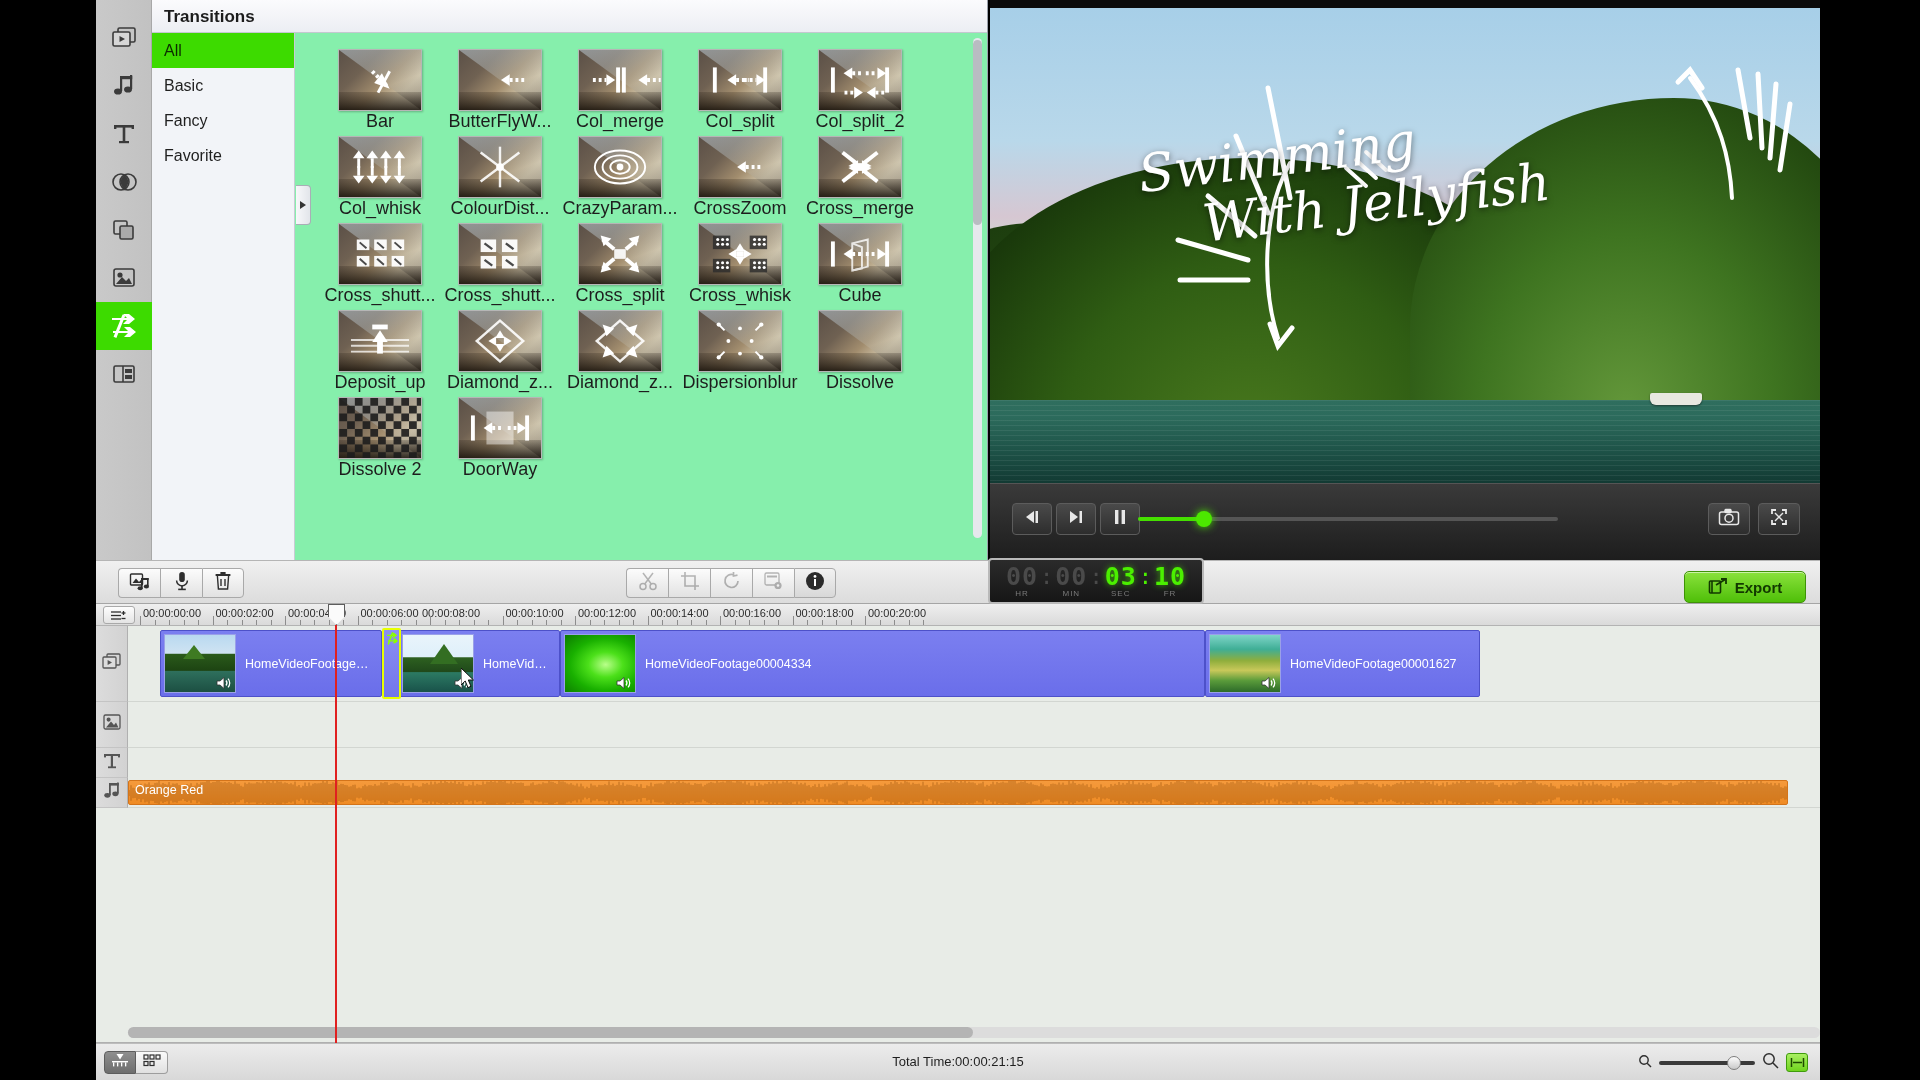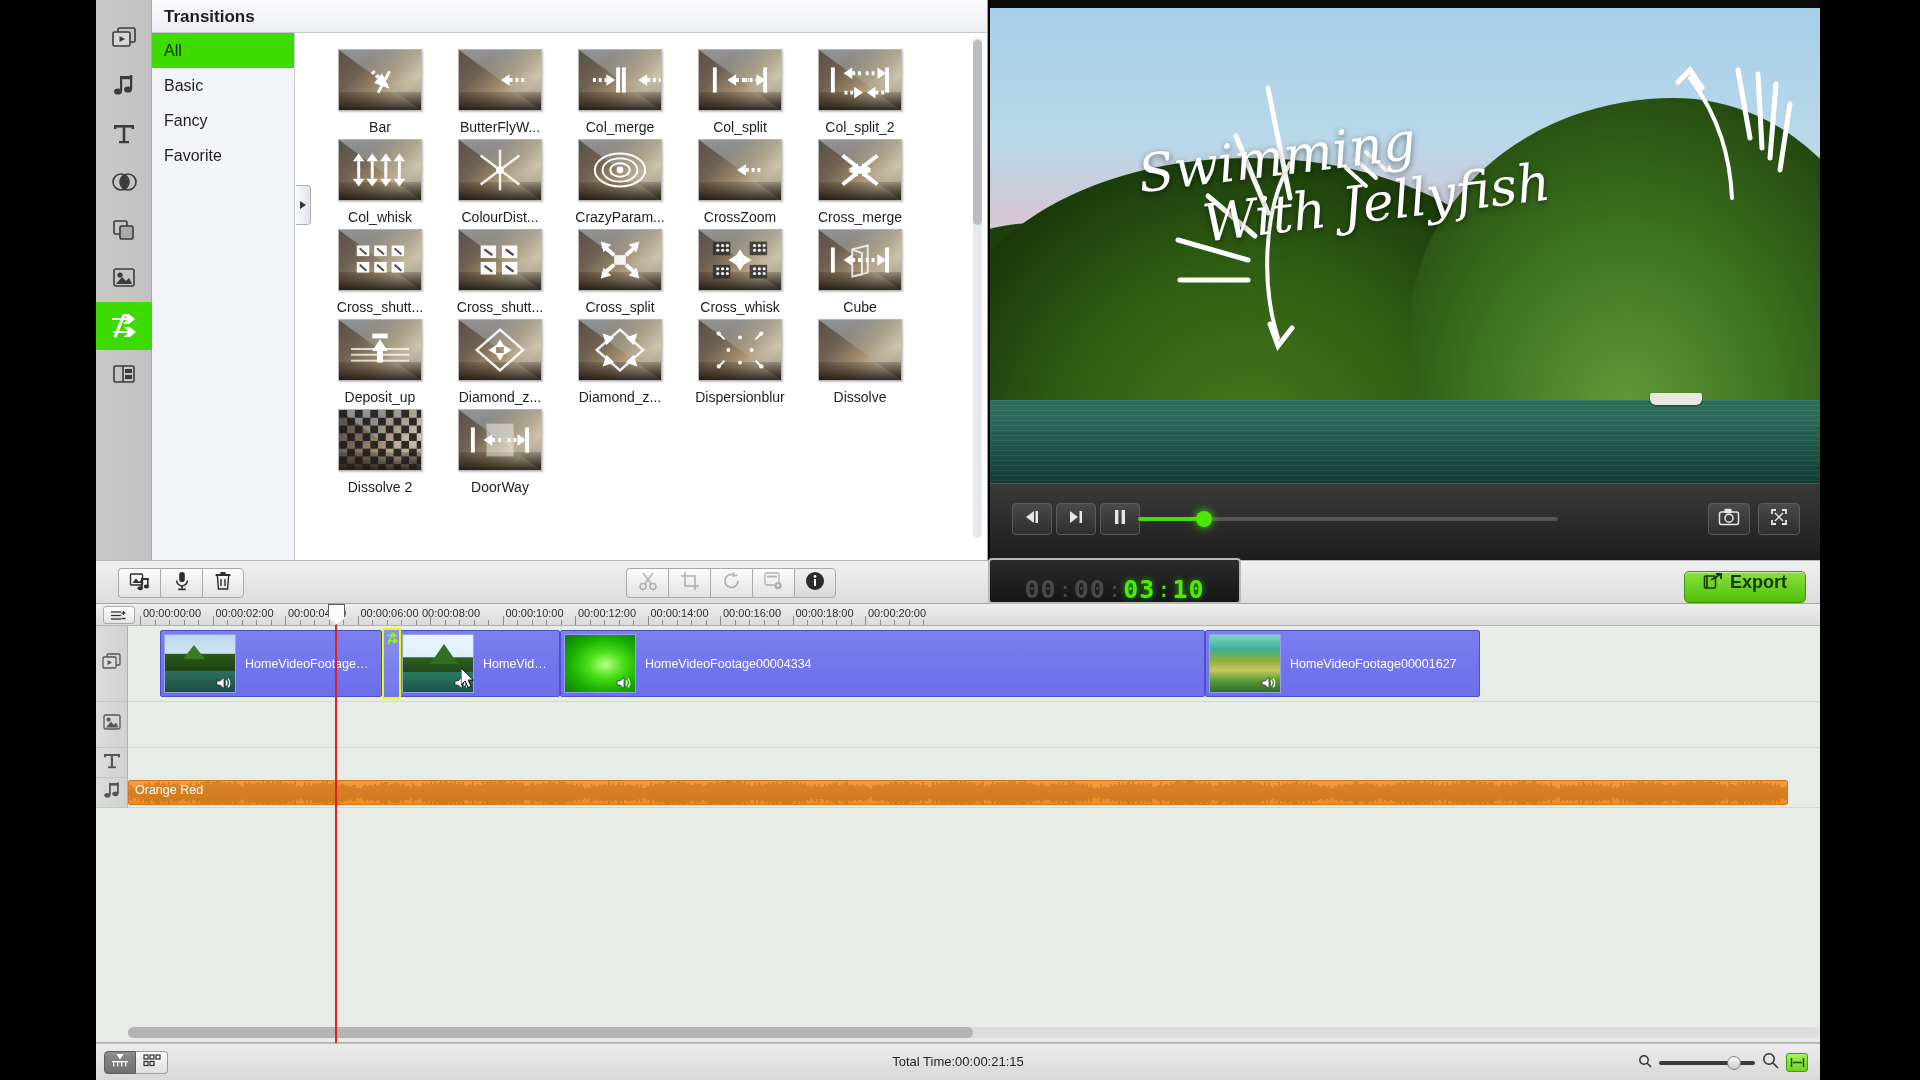--- a/index.html
+++ b/index.html
@@ -21,21 +21,21 @@
   .rail-btn {
     width: 56px; height: 48px; display: flex; align-items: center; justify-content: center;
     cursor: pointer;
   }
   .rail-btn.active { background: #3ddb00; }
   .rail-btn svg { display: block; }
 
   
   .panel {
     position: absolute; left: 152px; top: 0; width: 836px; height: 560px;
-    background: #ffffff; border-right: 1px solid #9aa0ab;
+    background: #86efac; border-right: 1px solid #9aa0ab;
   }
   .panel-title {
     height: 33px; line-height: 33px; padding-left: 12px;
     font-size: 17px; color: #1c1c1c; font-weight: 600;
     background: linear-gradient(to bottom,#fbfbfd,#eceef3);
     border-bottom: 1px solid #c4c8d0;
   }
   .cat-list {
     position: absolute; left: 0; top: 33px; width: 143px; bottom: 0;
     background: #f2f4f8; border-right: 1px solid #c8ccd4;
@@ -71,21 +71,21 @@
     background: linear-gradient(160deg, rgba(190,205,215,.55), rgba(215,225,225,.15) 60%, rgba(60,50,40,.5));
     clip-path: polygon(100% 0, 0 0, 100% 100%);
   }
   .thumb .dark {
     position: absolute; left:0; right:0; bottom:0; height: 30%;
     background: linear-gradient(to bottom, rgba(30,22,14,.2), rgba(20,14,8,.85));
   }
   .thumb .ov { position: absolute; inset: 0; }
   .thumb .ov svg { width: 100%; height: 100%; }
   .cap {
-    font-size: 14px; color: #1d1d1d; margin-top: 8px;
+    font-size: 18px; color: #1d1d1d; margin-top: 0;
     white-space: nowrap; overflow: hidden; text-overflow: ellipsis;
   }
 
   .flyout {
     position: absolute; left: 144px; top: 185px; width: 15px; height: 40px;
     background: linear-gradient(to right,#f7f8fa,#e2e5ea);
     border: 1px solid #a9aeb6; border-left: none;
     border-radius: 0 4px 4px 0;
     display: flex; align-items: center; justify-content: center; cursor: pointer;
   }
@@ -168,42 +168,42 @@
     border: 1px solid #a9a9a9; border-right: none;
     display:flex; align-items:center; justify-content:center; cursor:pointer;
   }
   .tbtn:last-child { border-right: 1px solid #a9a9a9; }
   .tgroup .tbtn:first-child { border-radius: 4px 0 0 4px; }
   .tgroup .tbtn:last-child { border-radius: 0 4px 4px 0; }
   .tbtn.dim svg { opacity: .33; }
   .tbtn.info { background: linear-gradient(to bottom,#f2f2f2,#d8d8d8); }
 
   .tcode {
-    position:absolute; left: 988px; top: 558px; width: 253px; height: 46px;
+    position:absolute; left: 988px; top: 558px; width: 216px; height: 46px;
     background: linear-gradient(to bottom,#2b2b2b,#161616);
     border: 2px solid #b9b9b9; border-radius: 4px;
-    display:flex; align-items:flex-start; justify-content:center; padding-top: 16px;
+    display:flex; align-items:flex-start; justify-content:center; padding-top: 3px;
   }
   .tc-seg { display:flex; flex-direction:column; align-items:center; }
   .tc-num {
     font-family:"DejaVu Sans Mono", monospace; font-size: 25px; font-weight: bold;
     letter-spacing: 1px; line-height: 27px;
   }
   .tc-num.off { color:#4a4a4a; }
   .tc-num.on  { color:#4bf000; text-shadow: 0 0 6px rgba(75,240,0,.65); }
   .tc-lab { font-size: 8px; color:#7a7a7a; letter-spacing:1px; margin-top:-1px; }
   .tc-col { font-family:"DejaVu Sans Mono", monospace; font-size:22px; color:#4a4a4a; padding: 0 2px; line-height:27px; }
   .tc-col.on { color:#4bf000; }
 
   .export {
     position:absolute; right: 14px; top: 10px; width: 122px; height: 32px;
     background: linear-gradient(to bottom,#8ae23c,#4fbf09);
     border: 1px solid #3e9306; border-radius: 5px;
-    display:flex; align-items:flex-start; justify-content:center; gap:7px;
-    color:#123800; font-size:18px; font-weight:600; cursor:pointer;
+    display:flex; align-items:center; justify-content:center; gap:7px;
+    color:#123800; font-size:15px; font-weight:600; cursor:pointer;
     box-shadow: inset 0 1px 0 rgba(255,255,255,.55);
   }
 
   
   .timeline {
     position: absolute; left: 96px; top: 604px; width: 1724px; height: 439px;
     background: #e8ece7; border-bottom: 1px solid #b0b0b0;
   }
   .ruler {
     position:absolute; left:0; top:0; width:1724px; height: 22px;

